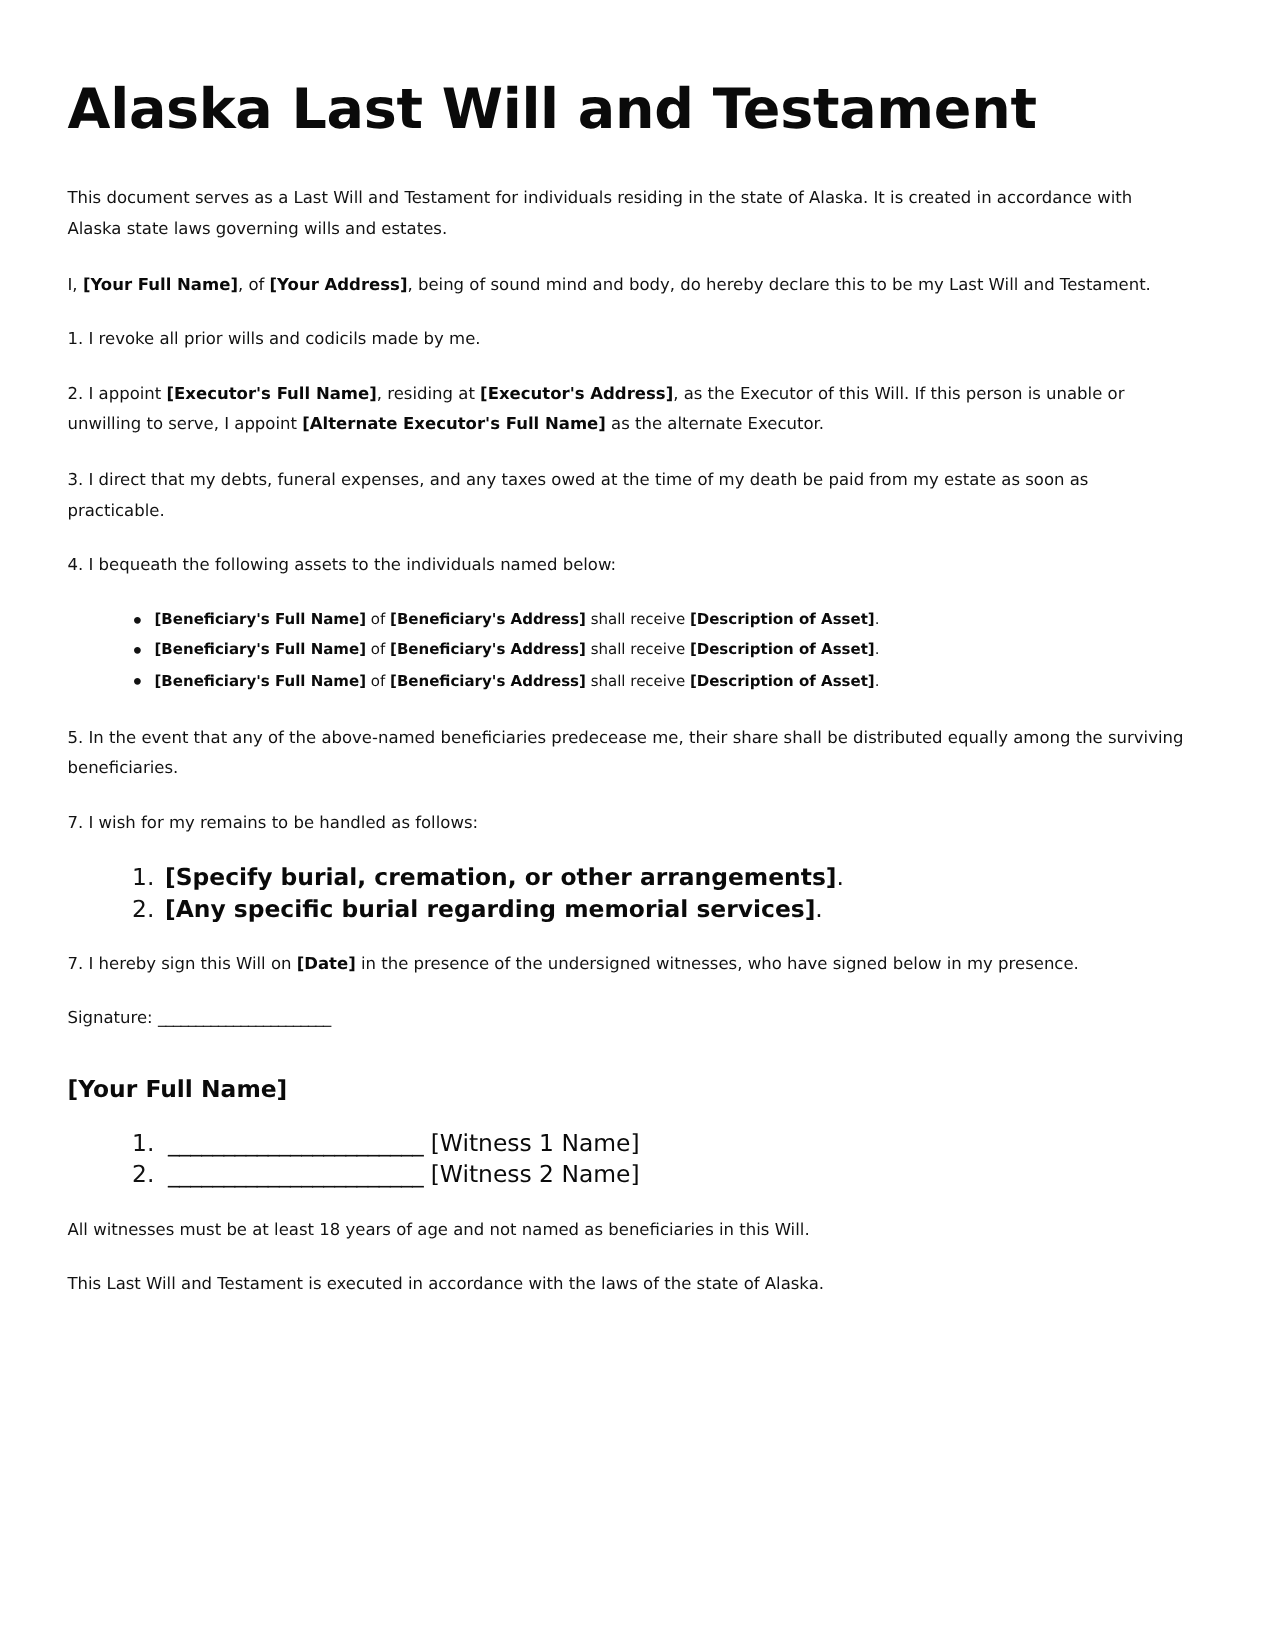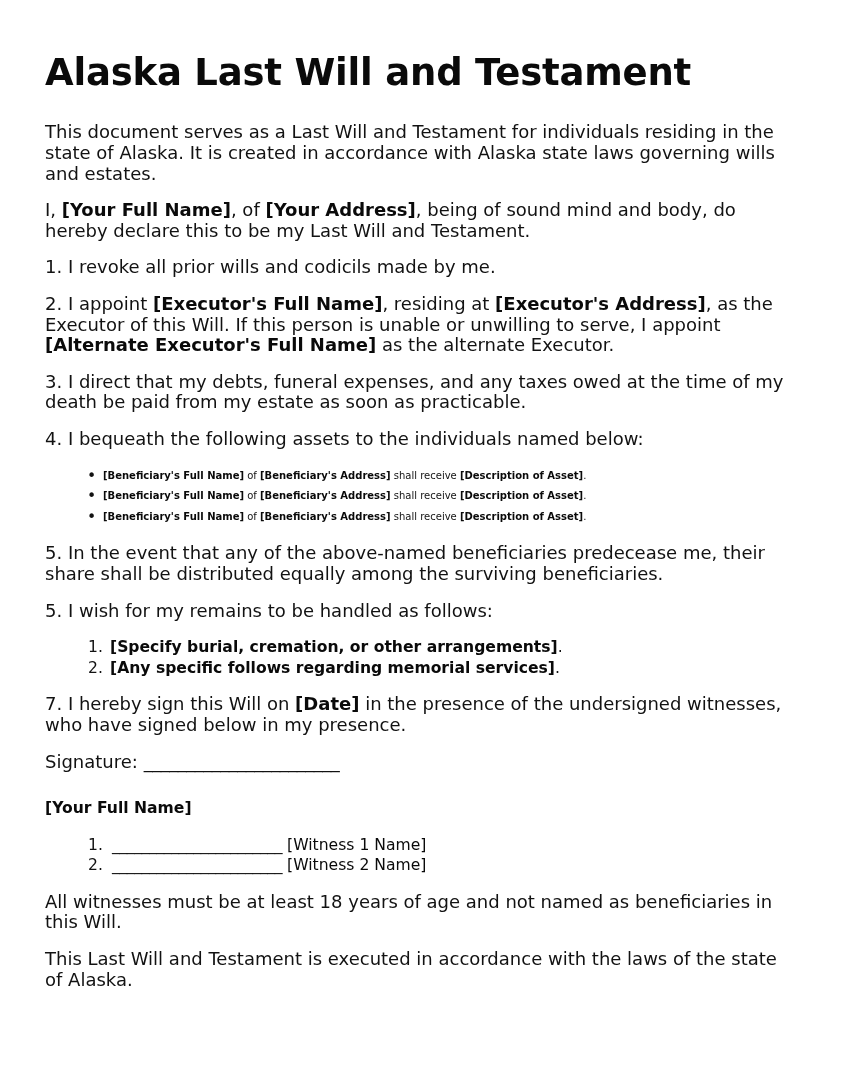--- a/index.html
+++ b/index.html
@@ -36,21 +36,21 @@
     font-family: "DejaVu Sans", sans-serif;
     font-size: 37px;
     font-weight: 700;
     line-height: 1.12;
     letter-spacing: -0.2px;
     margin: 0 0 29px 0;
     color: #0a0a0a;
   }
 
   p.para {
-    font-size: 18px;
+    font-size: 11px;
     line-height: 20.6px;
     margin: 0 0 16px 0;
     color: #121212;
     text-align: left;
   }
 
   p.para:last-child { margin-bottom: 0; }
 
   b, strong { font-weight: 700; color: #0a0a0a; }
 
@@ -182,25 +182,25 @@
     <p class="para">4. I bequeath the following assets to the individuals named below:</p>
 
     <ul class="bullets">
       <li><b>[Beneficiary's Full Name]</b><span> of </span><b>[Beneficiary's Address]</b><span> shall receive </span><b>[Description of Asset]</b><span>.</span></li>
       <li><b>[Beneficiary's Full Name]</b><span> of </span><b>[Beneficiary's Address]</b><span> shall receive </span><b>[Description of Asset]</b><span>.</span></li>
       <li><b>[Beneficiary's Full Name]</b><span> of </span><b>[Beneficiary's Address]</b><span> shall receive </span><b>[Description of Asset]</b><span>.</span></li>
     </ul>
 
     <p class="para">5. In the event that any of the above-named beneficiaries predecease me, their share shall be distributed equally among the surviving beneficiaries.</p>
 
-    <p class="para">5. I wish for my remains to be handled as follows:</p>
+    <p class="para">7. I wish for my remains to be handled as follows:</p>
 
     <ol class="numbered">
       <li><b>[Specify burial, cremation, or other arrangements]</b><span>.</span></li>
-      <li><b>[Any specific follows regarding memorial services]</b><span>.</span></li>
+      <li><b>[Any specific burial regarding memorial services]</b><span>.</span></li>
     </ol>
 
     <p class="para"><span>7. I hereby sign this Will on </span><b>[Date]</b><span> in the presence of the undersigned witnesses, who have signed below in my presence.</span></p>
 
     <p class="para"><span>Signature: </span><span class="sig-line">_______________________</span></p>
 
     <div class="spacer-sig"></div>
 
     <p class="signer-name">[Your Full Name]</p>
 

